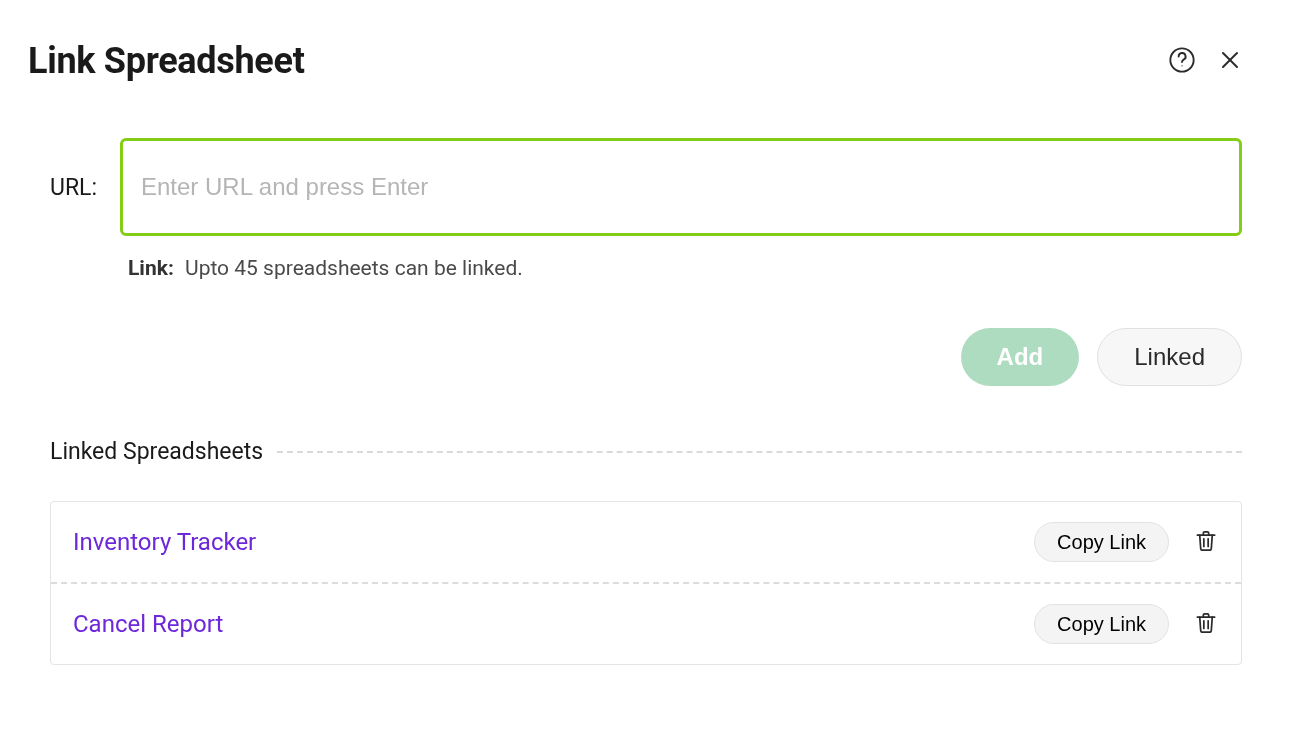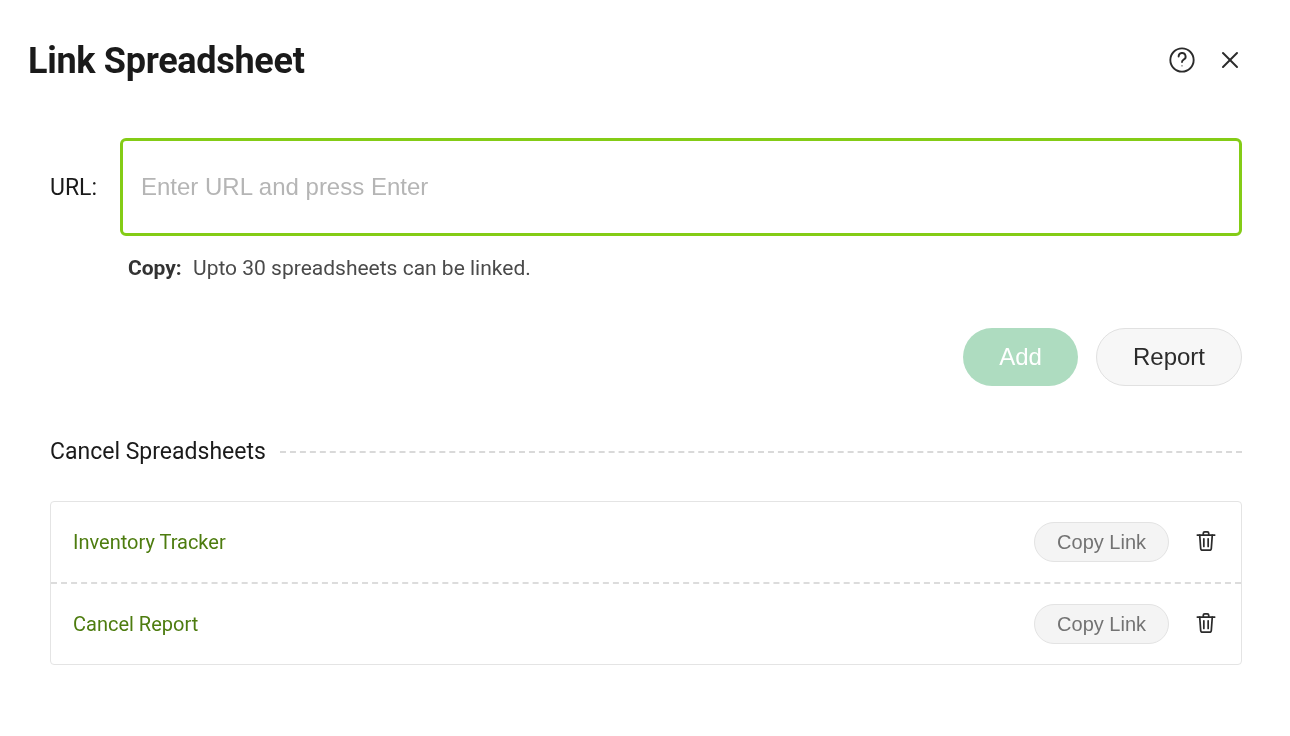--- a/index.html
+++ b/index.html
@@ -91,21 +91,21 @@
       border: none;
       border-radius: 999px;
       font-size: 24px;
       padding: 16px 36px;
       cursor: pointer;
       line-height: 1;
     }
     .btn-primary {
       background: #aedcc0;
       color: #ffffff;
-      font-weight: 400;
+      font-weight: 700;
     }
     .btn-secondary {
       background: #f7f7f7;
       color: #2b2b2b;
       border: 1px solid #e1e1e1;
     }
     .section-divider {
       display: flex;
       align-items: center;
       gap: 14px;
@@ -132,27 +132,27 @@
       display: flex;
       align-items: center;
       padding: 20px 20px 20px 22px;
       gap: 22px;
     }
     .linked-item + .linked-item {
       border-top: 2px dashed #dcdcdc;
     }
     .linked-name {
       flex: 1;
-      font-size: 20px;
-      color: #4d7c0f;
+      font-size: 24px;
+      color: #6d28d9;
     }
     .copy-btn {
       background: #f4f4f4;
       border: 1px solid #e3e3e3;
-      color: #737373;
+      color: #000000;
       font-size: 20px;
       border-radius: 999px;
       padding: 8px 22px;
       cursor: pointer;
       line-height: 1.1;
     }
     .trash-btn {
       background: none;
       border: none;
       cursor: pointer;
@@ -190,31 +190,31 @@
       </button>
     </div>
   </div>
 
   <div class="form-row">
     <label class="url-label">URL:</label>
     <input class="url-input" type="text" placeholder="Enter URL and press Enter" style="">
   </div>
 
   <div class="note-row">
-    <span class="note-label">Copy:</span>
-    <span>Upto 30 spreadsheets can be linked.</span>
+    <span class="note-label">Link:</span>
+    <span>Upto 45 spreadsheets can be linked.</span>
   </div>
 
   <div class="button-row">
     <button class="btn btn-primary">Add</button>
-    <button class="btn btn-secondary">Report</button>
+    <button class="btn btn-secondary">Linked</button>
   </div>
 
   <div class="section-divider">
-    <span class="section-label">Cancel Spreadsheets</span>
+    <span class="section-label">Linked Spreadsheets</span>
     <span class="dashed-line"></span>
   </div>
 
   <div class="linked-list">
     <div class="linked-item">
       <span class="linked-name">Inventory Tracker</span>
       <button class="copy-btn">Copy Link</button>
       <button class="trash-btn">
         <span>
           <svg width="26" height="26" viewBox="0 0 24 24" fill="none" stroke="currentColor" stroke-width="1.6" stroke-linecap="round" stroke-linejoin="round">

